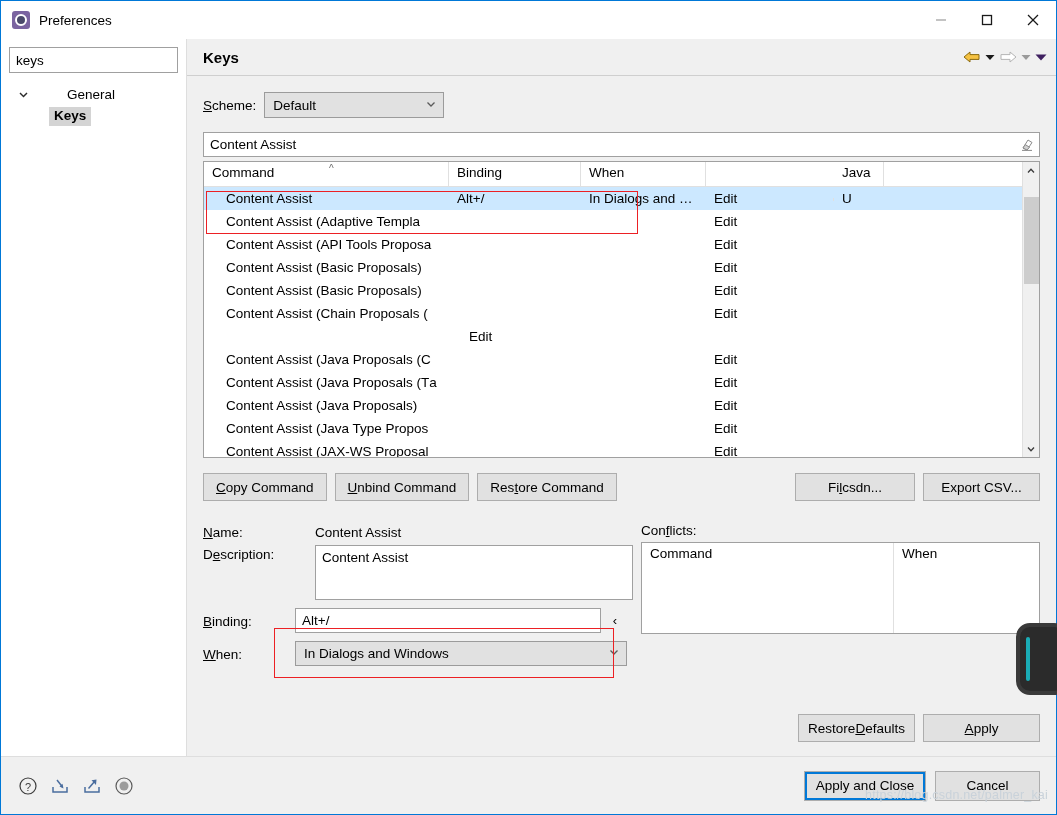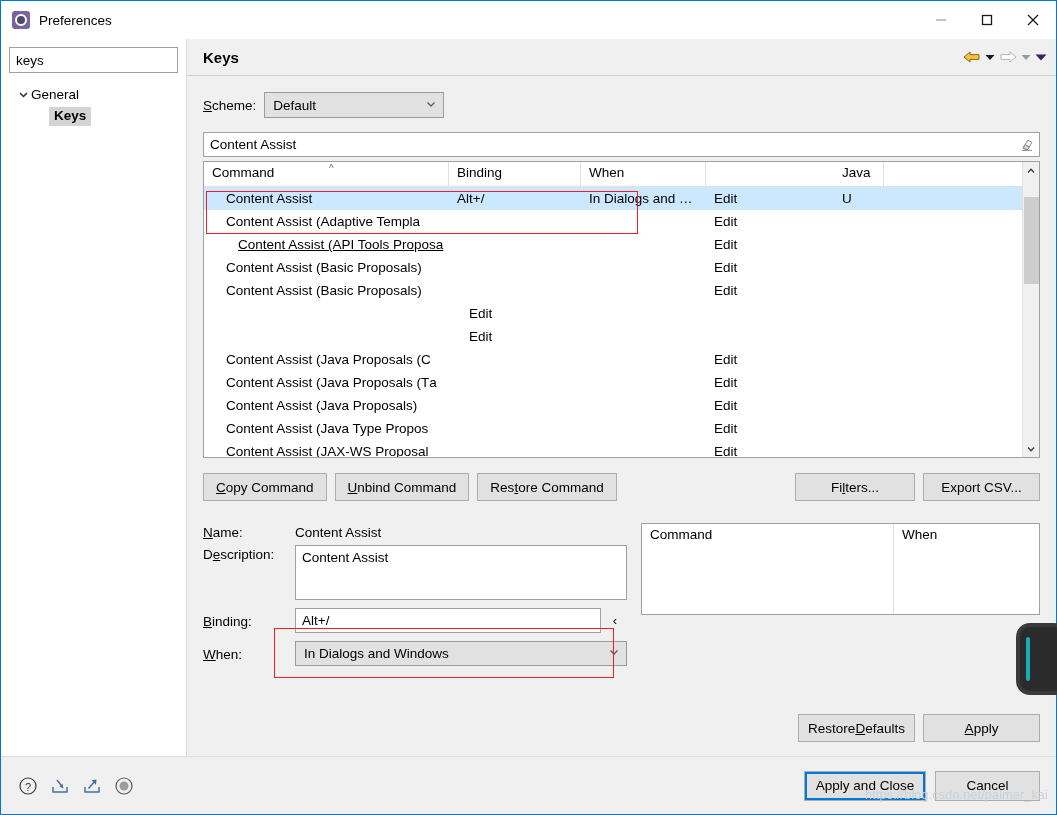--- a/index.html
+++ b/index.html
@@ -63,21 +63,21 @@
     display:flex; align-items:center; padding:0 4px 0 6px;
     position:relative;
   }
   #filter-box input {
     border:none; outline:none; flex:1 1 auto; font-size:13.5px;
     font-family:"Liberation Sans", sans-serif; color:#000; background:transparent;
     padding:0;
   }
   .eraser-ico { width:16px; height:16px; flex:0 0 16px; }
   #tree { margin-top:10px; font-size:13.5px; }
-  .tree-row { display:flex; align-items:center; height:22px; padding-left:6px; }
+  .tree-row { display:flex; align-items:center; height:22px; padding-left:6px;gap:36px; }
   .tree-arrow { width:16px; flex:0 0 16px; display:flex; align-items:center; justify-content:center; }
   .tree-label { }
   .tree-child { padding-left:40px; height:22px; display:flex; align-items:center; }
   .tree-child .sel {
     background:#d4d4d4; font-weight:bold; padding:1px 5px 2px 5px; line-height:16px;
   }
 
   
   #rightpane {
     flex:1 1 auto; min-width:0;
@@ -165,21 +165,21 @@
     font-size:13.5px; font-family:"Liberation Sans", sans-serif;
     display:flex; align-items:center; justify-content:center;
     padding:0 12px; white-space:nowrap; color:#000;
   }
   #cmdbtns .gap { width:8px; flex:0 0 8px; }
   #cmdbtns .spring { flex:1 1 auto; }
 
   
   #details { display:flex; margin-top:22px; flex:1 1 auto; min-height:0; position:relative; }
   #details-left { width:430px; flex:0 0 430px; position:relative; }
-  .d-row { display:flex; margin-bottom:5px; }
+  .d-row { display:flex; margin-bottom:5px;gap:20px; }
   .d-label { width:92px; flex:0 0 92px; font-size:13.5px; padding-top:2px; }
   .d-value { font-size:13.5px; padding-top:2px; }
   #desc-box {
     width:332px; height:55px; border:1px solid #a0a0a0; background:#fff;
     padding:4px 6px; font-size:13.5px;
   }
   #binding-row { display:flex; align-items:center; margin-top:8px; }
   #binding-input {
     width:306px; height:25px; border:1px solid #a0a0a0; background:#fff;
     display:flex; align-items:center; padding:0 6px; font-size:13.5px;
@@ -400,21 +400,21 @@
                   </div>
                   <div class="trow">
                     <div class="td" style="width: 245px; flex: 0 0 245px; padding-left: 22px;">Content Assist (Adaptive Templa</div>
                     <div class="td" style="width: 132px; flex: 0 0 132px;"></div>
                     <div class="td" style="width: 125px; flex: 0 0 125px;"></div>
                     <div class="td" style="width: 128px; flex: 0 0 128px;">Edit</div>
                     <div class="td" style="width: 50px; flex: 0 0 50px;"></div>
                     <div class="td" style="flex: 1 1 auto;"></div>
                   </div>
                   <div class="trow">
-                    <div class="td" style="width: 245px; flex: 0 0 245px; padding-left: 34px; text-decoration: underline;">Content Assist (API Tools Proposа</div>
+                    <div class="td" style="width: 245px; flex: 0 0 245px; padding-left: 22px;">Content Assist (API Tools Proposа</div>
                     <div class="td" style="width: 132px; flex: 0 0 132px;"></div>
                     <div class="td" style="width: 125px; flex: 0 0 125px;"></div>
                     <div class="td" style="width: 128px; flex: 0 0 128px;">Edit</div>
                     <div class="td" style="width: 50px; flex: 0 0 50px;"></div>
                     <div class="td" style="flex: 1 1 auto;"></div>
                   </div>
                   <div class="trow">
                     <div class="td" style="width: 245px; flex: 0 0 245px; padding-left: 22px;">Content Assist (Basic Proposals)</div>
                     <div class="td" style="width: 132px; flex: 0 0 132px;"></div>
                     <div class="td" style="width: 125px; flex: 0 0 125px;"></div>
@@ -424,20 +424,21 @@
                   </div>
                   <div class="trow">
                     <div class="td" style="width: 245px; flex: 0 0 245px; padding-left: 22px;">Content Assist (Basic Proposals)</div>
                     <div class="td" style="width: 132px; flex: 0 0 132px;"></div>
                     <div class="td" style="width: 125px; flex: 0 0 125px;"></div>
                     <div class="td" style="width: 128px; flex: 0 0 128px;">Edit</div>
                     <div class="td" style="width: 50px; flex: 0 0 50px;"></div>
                     <div class="td" style="flex: 1 1 auto;"></div>
                   </div>
                   <div class="trow">
+                    <div class="td" style="width: 245px; flex: 0 0 245px; padding-left: 22px;">Content Assist (Chain Proposals (</div>
                     <div class="td" style="width: 132px; flex: 0 0 132px;"></div>
                     <div class="td" style="width: 125px; flex: 0 0 125px;"></div>
                     <div class="td" style="width: 128px; flex: 0 0 128px;">Edit</div>
                     <div class="td" style="width: 50px; flex: 0 0 50px;"></div>
                     <div class="td" style="flex: 1 1 auto;"></div>
                   </div>
                   <div class="trow">
                     <div class="td" style="width: 132px; flex: 0 0 132px;"></div>
                     <div class="td" style="width: 125px; flex: 0 0 125px;"></div>
                     <div class="td" style="width: 128px; flex: 0 0 128px;">Edit</div>
@@ -517,21 +518,21 @@
           <div class="gap"></div>
           <div class="btn">
               <span id="lbl-restore-a">Res</span>
               <span class="u">t</span>
               <span id="lbl-restore-b">ore Command</span>
             </div>
           <div class="spring"></div>
           <div class="btn" style="width:120px">
               <span id="lbl-filters-a">Fi</span>
               <span class="u">l</span>
-              <span id="lbl-filters-b">ters...</span>
+              <span id="lbl-filters-b">csdn...</span>
             </div>
           <div class="gap"></div>
           <div class="btn" style="width:117px">Export CSV...</div>
         </div>
 
         <div id="details">
           <div id="details-left">
 
             <div class="d-row">
               <div class="d-label"><span class="u">N</span>ame:</div>
@@ -556,20 +557,21 @@
                 <span class="chev">
                   <svg width="12" height="12" viewBox="0 0 12 12">
                       <polyline points="2.5,4.5 6,8 9.5,4.5" fill="none" stroke="#5a5a5a" stroke-width="1.3"></polyline>
                     </svg>
                 </span>
               </div>
             </div>
           </div>
 
           <div id="details-right">
+            <div id="conflicts-label">Con<span class="u">f</span>licts:</div>
             <div id="conflicts-table">
               <div id="conflicts-head">
                 <div class="ch c1">Command</div>
                 <div class="ch c2">When</div>
               </div>
               <div id="conflicts-body">
                 <div class="cb1"></div>
                 <div class="cb2"></div>
               </div>
             </div>

